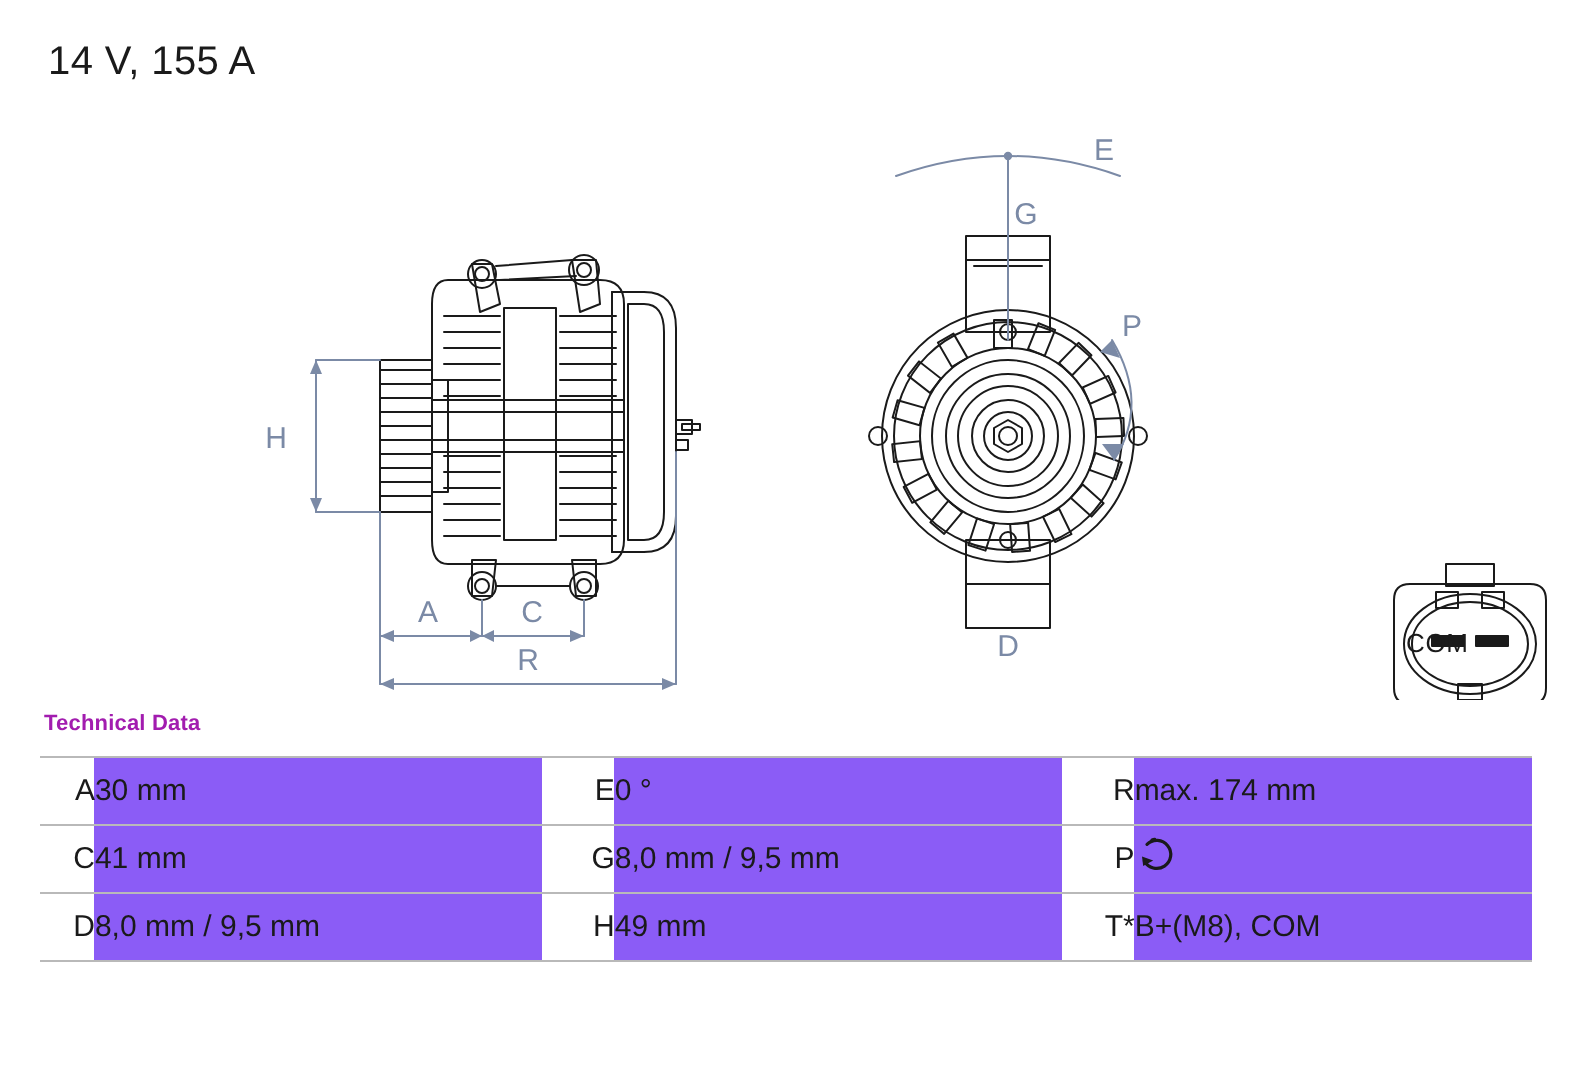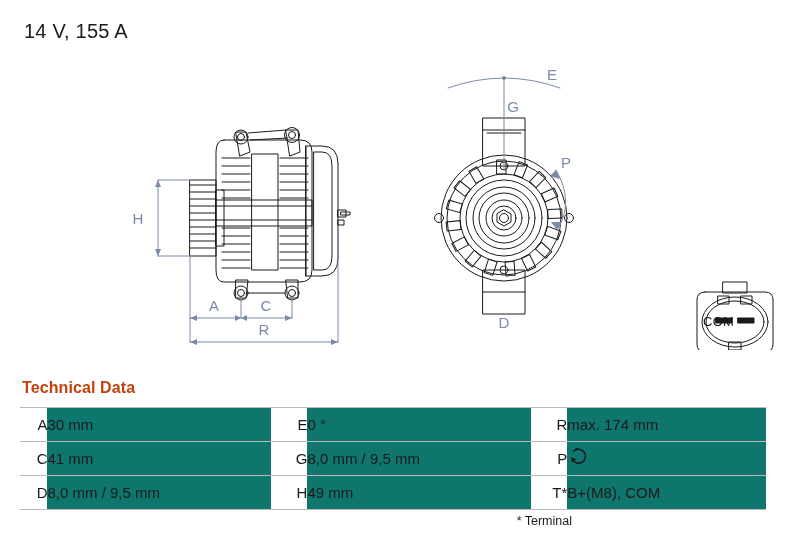--- a/index.html
+++ b/index.html
@@ -38,24 +38,24 @@
   #drawing-svg { display: block; }
 
   
   #tech-section {
     position: absolute;
     left: 0;
     top: 352px;
     width: 786px;
   }
   #tech-heading {
-    font-size: 16px;
+    font-size: 11px;
     font-weight: bold;
-    color: #c2410c;
-    margin: 27px 0 0 22px;
+    color: #a21caf;
+    margin: 4px 0 0 22px;
     letter-spacing: 0.1px;
   }
 
   table#spec-table {
     border-collapse: collapse;
     width: 746px;
     margin: 10px 0 0 20px;
     table-layout: fixed;
   }
   table#spec-table tr {
@@ -70,21 +70,21 @@
     color: #1a1a1a;
   }
   td.key-cell {
     background: #ffffff;
     text-align: right;
     padding-right: 7px;
     width: 34px;
     white-space: nowrap;
   }
   td.val-cell {
-    background: #0f766e;
+    background: #8b5cf6;
     padding-left: 10px;
     white-space: nowrap;
   }
   td.val-cell.c1 { width: 212px; }
   td.val-cell.c2 { width: 212px; }
   td.val-cell.c3 { width: 188px; }
   td.key-cell.k1 { width: 26px; }
 
   #table-footnote {
     margin: 4px 20px 0 0;
@@ -356,14 +356,13 @@
         <td class="key-cell k1">D</td>
         <td class="val-cell c1">8,0 mm / 9,5 mm</td>
         <td class="key-cell">H</td>
         <td class="val-cell c2">49 mm</td>
         <td class="key-cell">T*</td>
         <td class="val-cell c3">B+(M8), COM</td>
       </tr>
     </tbody>
   </table>
 
-  <div id="table-footnote">* Terminal</div>
 </div>
 
 </body></html>

